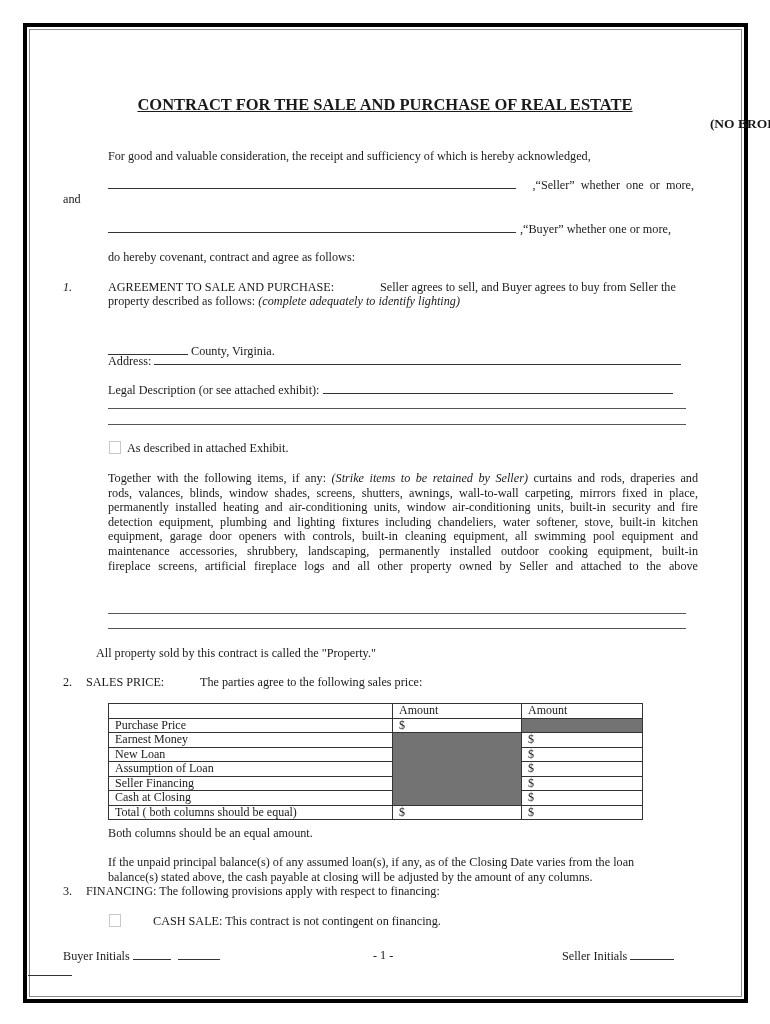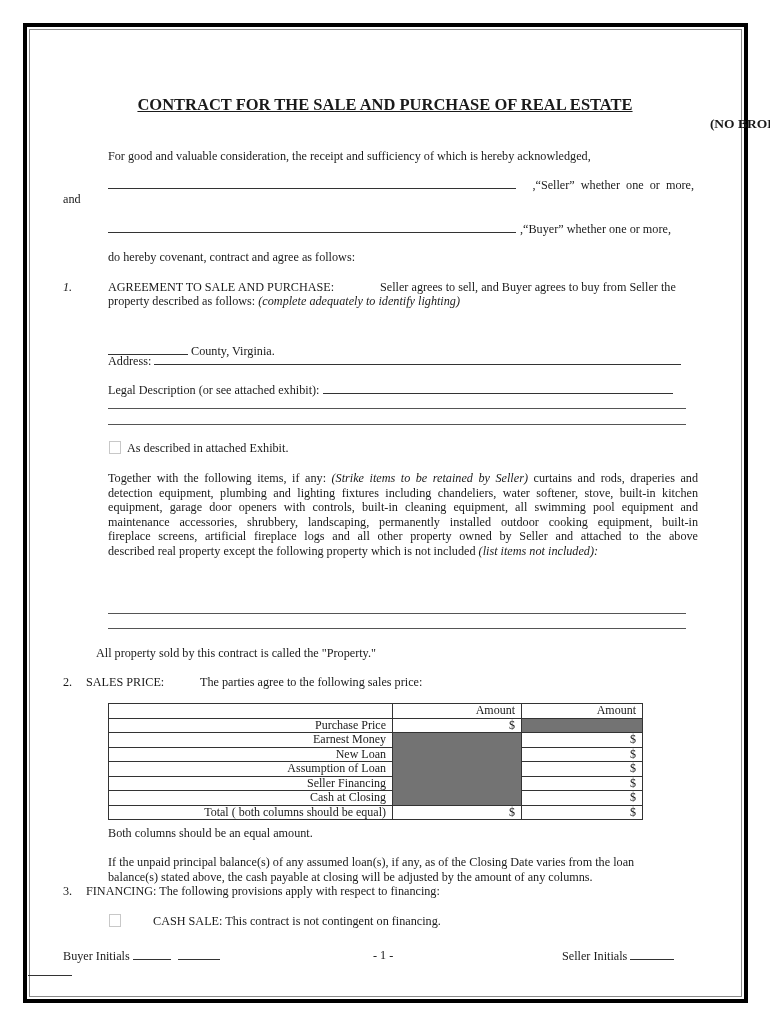--- a/index.html
+++ b/index.html
@@ -33,21 +33,21 @@
   }
   .para .ln { display: block; text-align: justify; text-align-last: justify; }
   .para .ln.last { text-align-last: left; }
   em { font-style: italic; }
   .checkbox {
     position: absolute; width: 12px; height: 13px; border: 1px solid #c8c8c8; background: #fff;
     box-sizing: border-box;
   }
   table.sales {
     position: absolute; left: 108px; top: 703px; border-collapse: collapse;
-    font-size: 12px; line-height: 13.5px; text-align: right;
+    font-size: 12px; line-height: 13.5px;
   }
   table.sales td {
     border: 1px solid #333; padding: 0 6px; height: 14px; box-sizing: border-box; vertical-align: top;
   }
   table.sales td.c1 { width: 284px; }
   table.sales td.c2 { width: 129px; }
   table.sales td.c3 { width: 121px; }
   table.sales td.shade { background: #737373; }
 </style>
 </head>
@@ -95,25 +95,26 @@
   <span class="blank" style="width:350px;"></span>
 </div>
 <div class="fullline" style="top:408px;"></div>
 <div class="fullline" style="top:424px;"></div>
 
 <div class="checkbox" style="left:109px; top:441px;"></div>
 <div class="abs" style="left:127px; top:441px;">As described in attached Exhibit.</div>
 
 <div class="para" style="top:471px;">
   <span class="ln"><span>Together with the following items, if any: </span><em>(Strike items to be retained by Seller)</em><span> curtains and rods, draperies and</span></span>
+  <span class="ln">rods, valances, blinds, window shades, screens, shutters, awnings, wall-to-wall carpeting, mirrors fixed in place,</span>
+  <span class="ln">permanently installed heating and air-conditioning units, window air-conditioning units, built-in security and fire</span>
   <span class="ln">detection equipment, plumbing and lighting fixtures including chandeliers, water softener, stove, built-in kitchen</span>
   <span class="ln">equipment, garage door openers with controls, built-in cleaning equipment, all swimming pool equipment and</span>
   <span class="ln">maintenance accessories, shrubbery, landscaping, permanently installed outdoor cooking equipment, built-in</span>
   <span class="ln">fireplace screens, artificial fireplace logs and all other property owned by Seller and attached to the above</span>
-  <span class="ln last"><span>described real property except the following property which is not included </span><em>(list items not included):</em></span>
 </div>
 <div class="fullline" style="top:613px;"></div>
 <div class="fullline" style="top:628px;"></div>
 
 <div class="abs" style="left:96px; top:646px;">All property sold by this contract is called the "Property."</div>
 
 <div class="abs" style="left:63px; top:675px;">2.</div>
 <div class="abs" style="left:86px; top:675px;">SALES PRICE:</div>
 <div class="abs" style="left:200px; top:675px;">The parties agree to the following sales price:</div>
 

